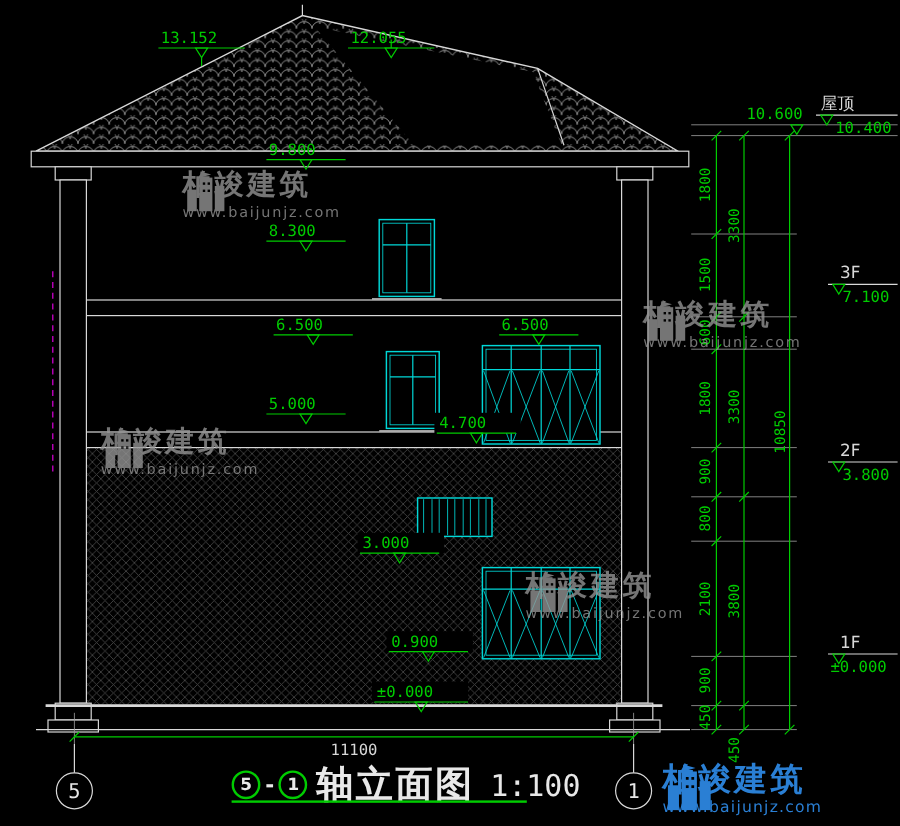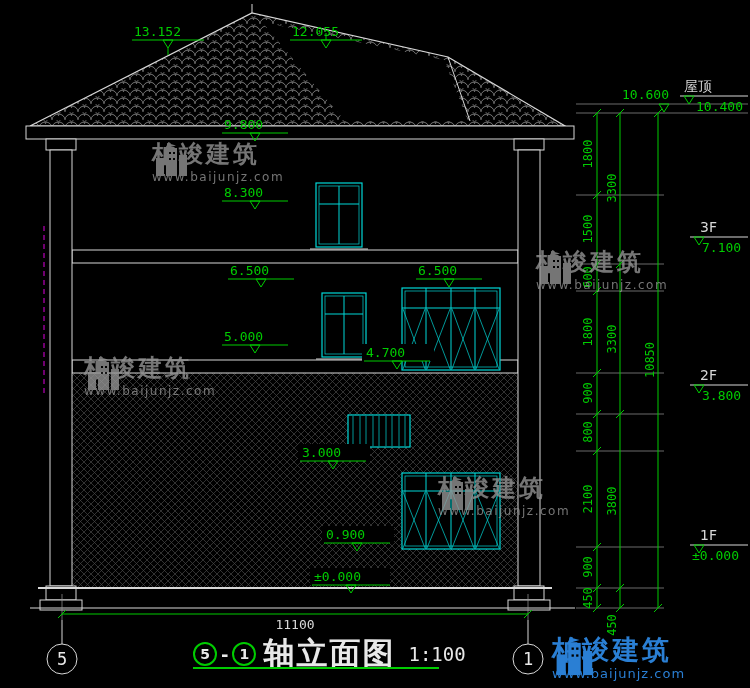--- a/index.html
+++ b/index.html
@@ -30,21 +30,21 @@
   .logo{position:absolute;left:552px;top:636px;display:flex;align-items:center;gap:9px;color:#2a7fd4;}
   .logo-name{font-size:27px;font-weight:bold;letter-spacing:3px;line-height:1.05;}
   .logo-url{font-size:13px;letter-spacing:1px;margin-top:2px;}
   
   .title{position:absolute;left:193px;top:633px;display:flex;align-items:center;gap:7px;color:#e8e8e8;}
   .axis-circle{width:24px;height:24px;border:2px solid #00cc00;border-radius:50%;
                display:flex;align-items:center;justify-content:center;
                font-size:14px;font-weight:bold;color:#e8e8e8;box-sizing:border-box;}
   .title-sep{font-size:18px;font-weight:bold;margin:0 -3px;}
   .title-name{font-size:31px;font-weight:bold;letter-spacing:2px;}
-  .title-scale{font-size:19px;font-family:"DejaVu Sans Mono",monospace;margin-left:6px;}
+  .title-scale{font-size:25px;font-family:"DejaVu Sans Mono",monospace;margin-left:6px;}
   .title-underline{position:absolute;left:193px;top:667px;width:246px;height:2px;background:#00cc00;}
 </style>
 </head>
 <body>
 
 <div class="canvas">
 
 <svg width="750" height="688" viewBox="0 0 750 688">
   <defs>
     <pattern id="tiles" width="13" height="8" patternUnits="userSpaceOnUse">

